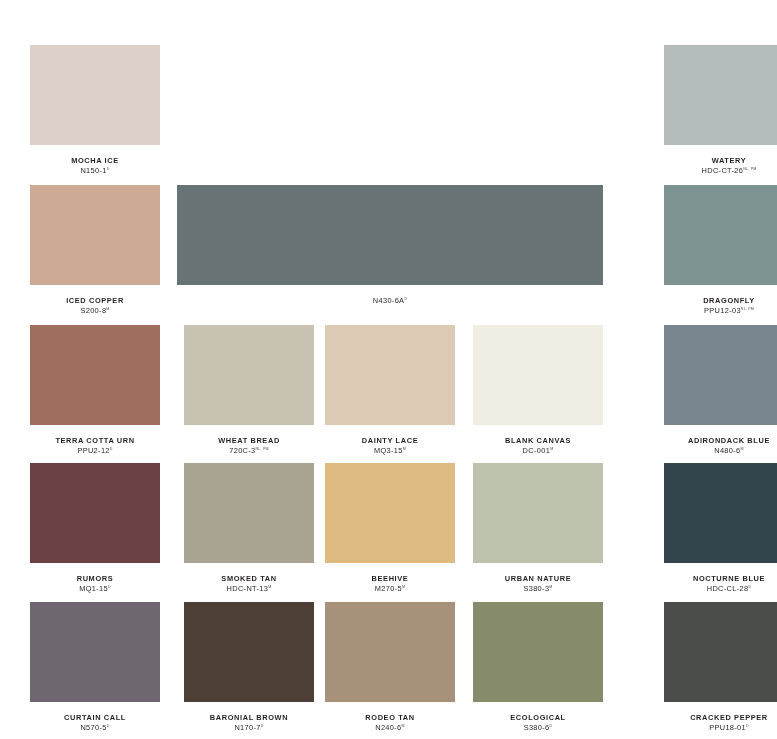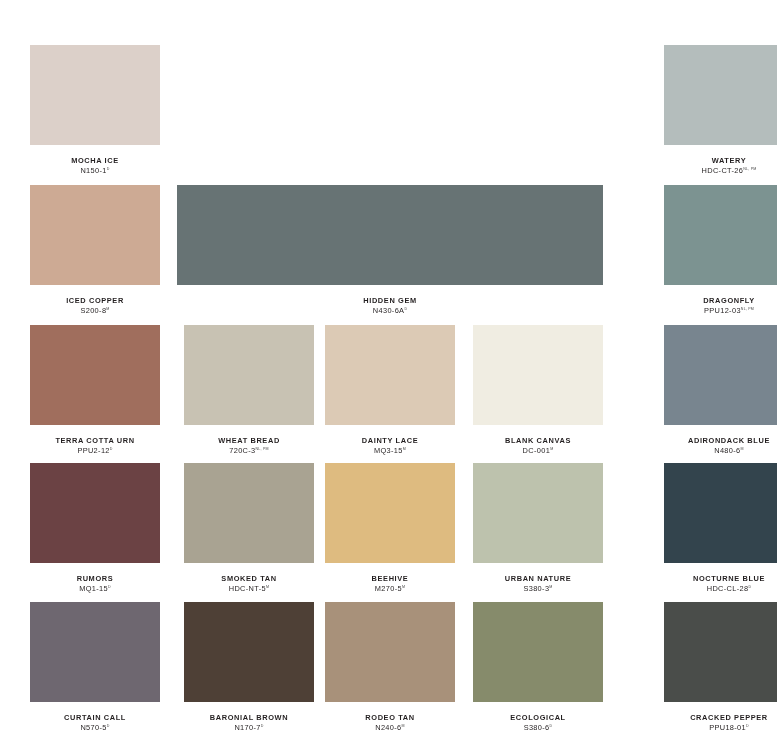--- a/index.html
+++ b/index.html
@@ -101,21 +101,20 @@
       <div class="swatch-cell col-0">
         <div class="swatch-chip" style="background: rgb(205, 170, 148);"></div>
         <div class="swatch-caption">
           <span class="swatch-name">ICED COPPER</span>
           <span class="swatch-code"><span>S200-8</span><span class="swatch-sup">M</span></span>
         </div>
       </div>
       <div class="swatch-cell col-wide">
         <div class="swatch-chip" style="background: rgb(103, 115, 116);"></div>
         <div class="swatch-caption">
-          <span class="swatch-name">HIDDEN GEM</span>
           <span class="swatch-code"><span>N430-6A</span><span class="swatch-sup">D</span></span>
         </div>
       </div>
       <div class="swatch-cell col-4">
         <div class="swatch-chip" style="background: rgb(124, 147, 145);"></div>
         <div class="swatch-caption">
           <span class="swatch-name">DRAGONFLY</span>
           <span class="swatch-code"><span>PPU12-03</span><span class="swatch-sup">NL, PM</span></span>
         </div>
       </div>
@@ -162,21 +161,21 @@
         <div class="swatch-chip" style="background: rgb(107, 66, 68);"></div>
         <div class="swatch-caption">
           <span class="swatch-name">RUMORS</span>
           <span class="swatch-code"><span>MQ1-15</span><span class="swatch-sup">D</span></span>
         </div>
       </div>
       <div class="swatch-cell col-1">
         <div class="swatch-chip" style="background: rgb(169, 163, 146);"></div>
         <div class="swatch-caption">
           <span class="swatch-name">SMOKED TAN</span>
-          <span class="swatch-code"><span>HDC-NT-5</span><span class="swatch-sup">M</span></span>
+          <span class="swatch-code"><span>HDC-NT-13</span><span class="swatch-sup">M</span></span>
         </div>
       </div>
       <div class="swatch-cell col-2">
         <div class="swatch-chip" style="background: rgb(222, 187, 128);"></div>
         <div class="swatch-caption">
           <span class="swatch-name">BEEHIVE</span>
           <span class="swatch-code"><span>M270-5</span><span class="swatch-sup">M</span></span>
         </div>
       </div>
       <div class="swatch-cell col-3">

